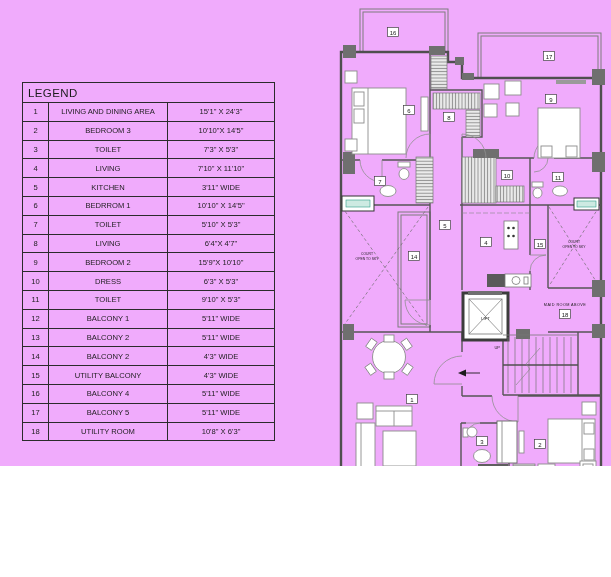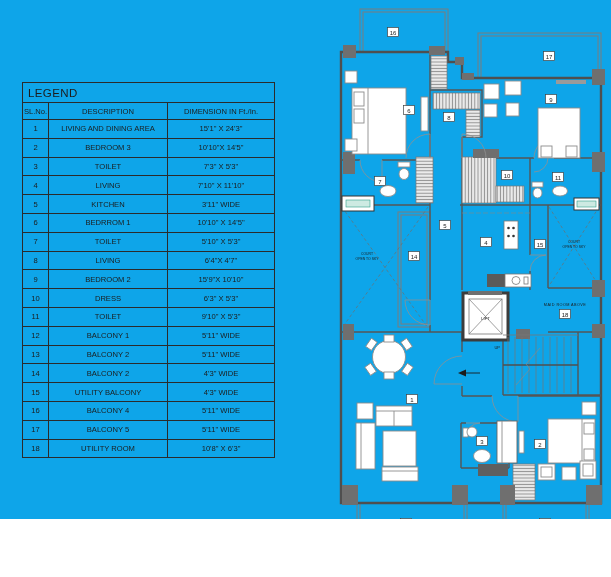--- a/index.html
+++ b/index.html
@@ -1,16 +1,16 @@
 <!DOCTYPE html>
 <html><head>
 <meta charset="utf-8">
 <style>
   html,body{margin:0;padding:0;background:#fff;}
-  #page{position:relative;width:611px;height:519px;background:#0ea5e9;overflow:hidden;
+  #page{position:relative;width:611px;height:466px;background:#f0abfc;overflow:hidden;
         font-family:"Liberation Sans",sans-serif;}
   
   #legend-wrap{position:absolute;left:22px;top:82px;}
   table.legend{border-collapse:collapse;table-layout:fixed;width:252px;
                font-family:"Liberation Sans",sans-serif;color:#1c1c1c;}
   table.legend th,table.legend td{border:1px solid #2b2b2b;padding:0;text-align:center;
                font-weight:normal;overflow:hidden;white-space:nowrap;}
   tr.title-row th{height:19px;text-align:left;padding-left:5px;font-size:11.5px;letter-spacing:.4px;}
   tr.head-row th{height:16px;font-size:7.6px;}
   table.legend tbody td{height:17.8px;font-size:7.6px;}
@@ -31,25 +31,20 @@
     <table class="legend">
       <colgroup>
           <col class="c-no">
           <col class="c-desc">
           <col class="c-dim">
         </colgroup>
       <thead>
         <tr class="title-row">
           <th colspan="3">LEGEND</th>
         </tr>
-        <tr class="head-row">
-          <th>SL.No.</th>
-          <th>DESCRIPTION</th>
-          <th>DIMENSION IN Ft./In.</th>
-        </tr>
       </thead>
       <tbody>
           <tr>
             <td>1</td>
             <td>LIVING AND DINING AREA</td>
             <td>15'1" X 24'3"</td>
           </tr>
           <tr>
             <td>2</td>
             <td>BEDROOM 3</td>

